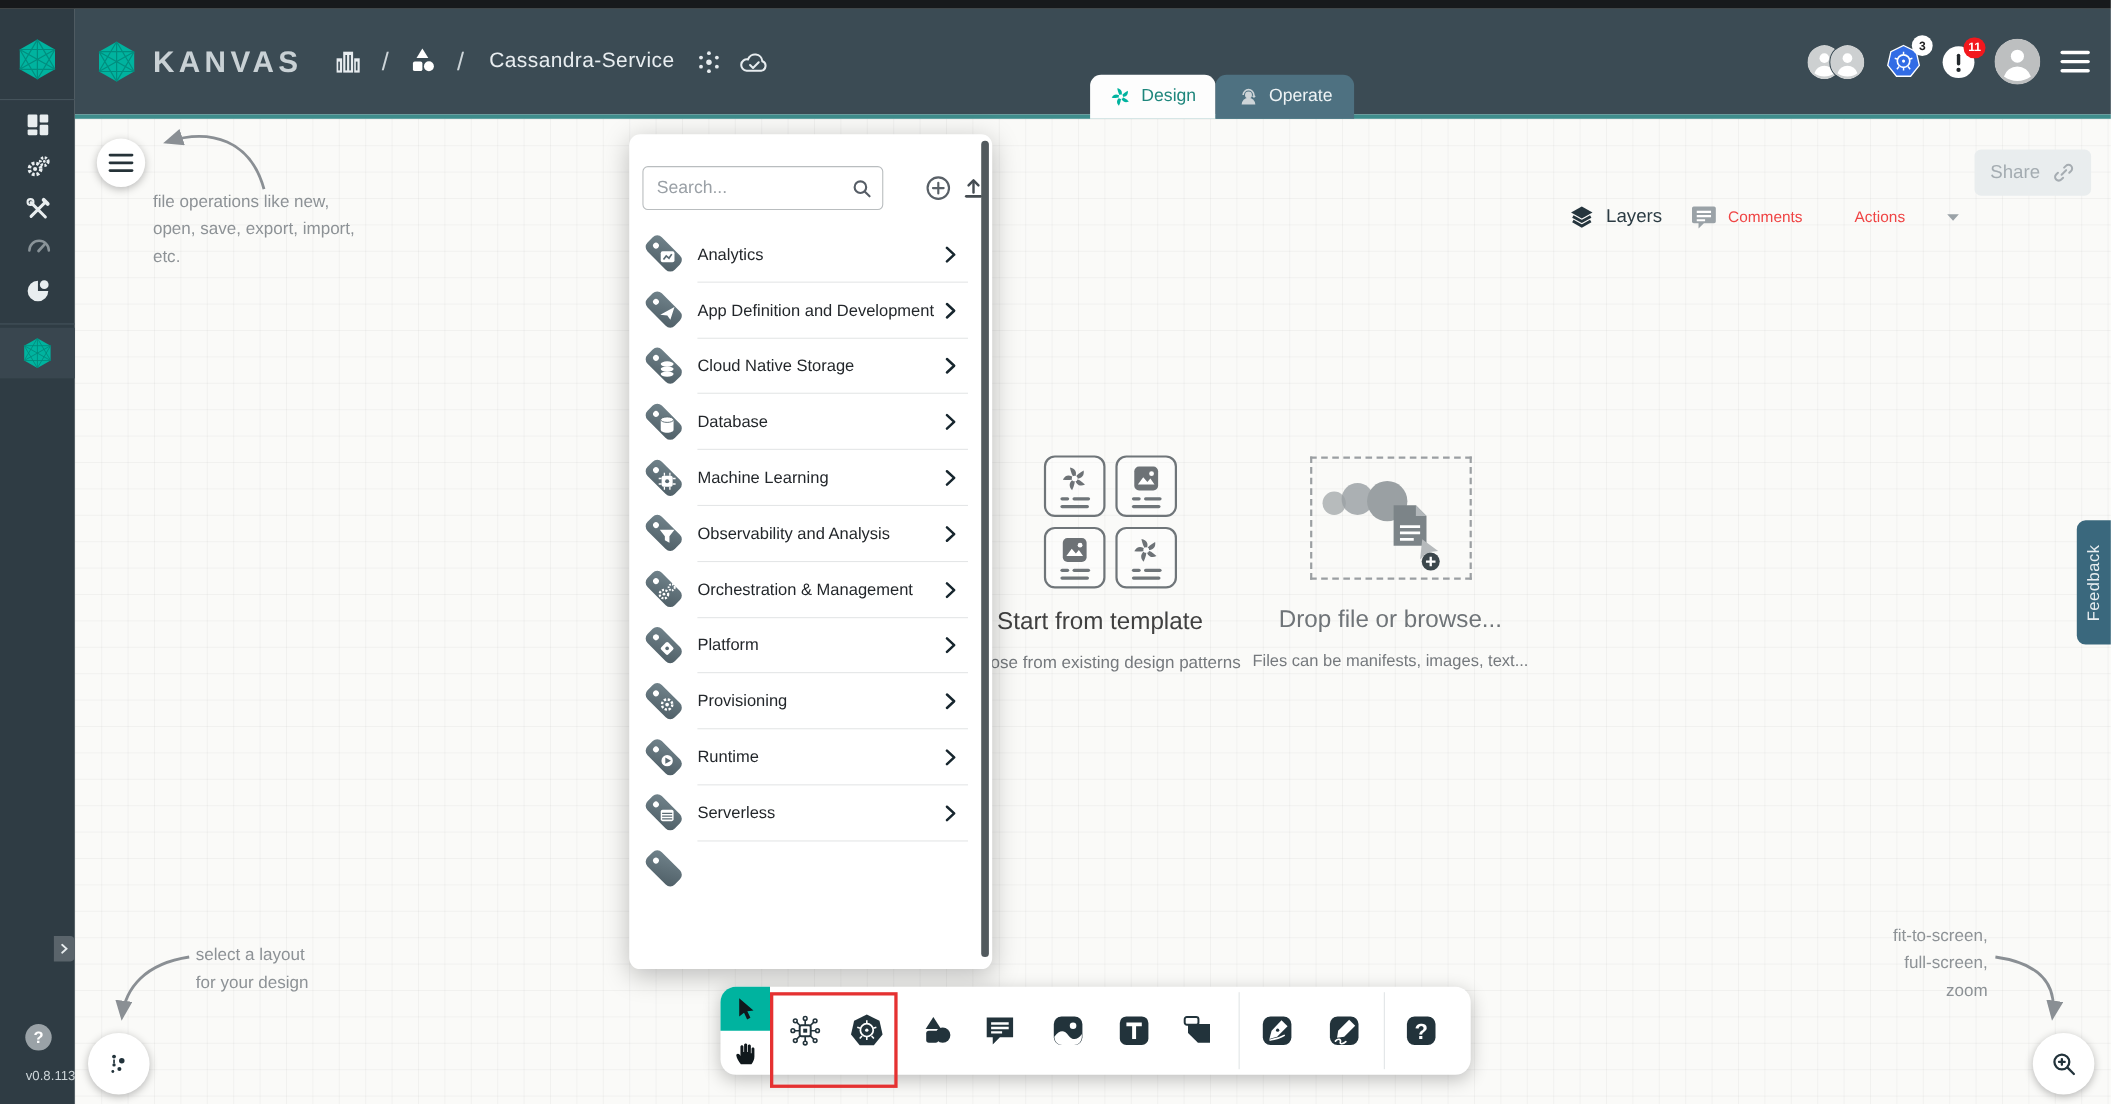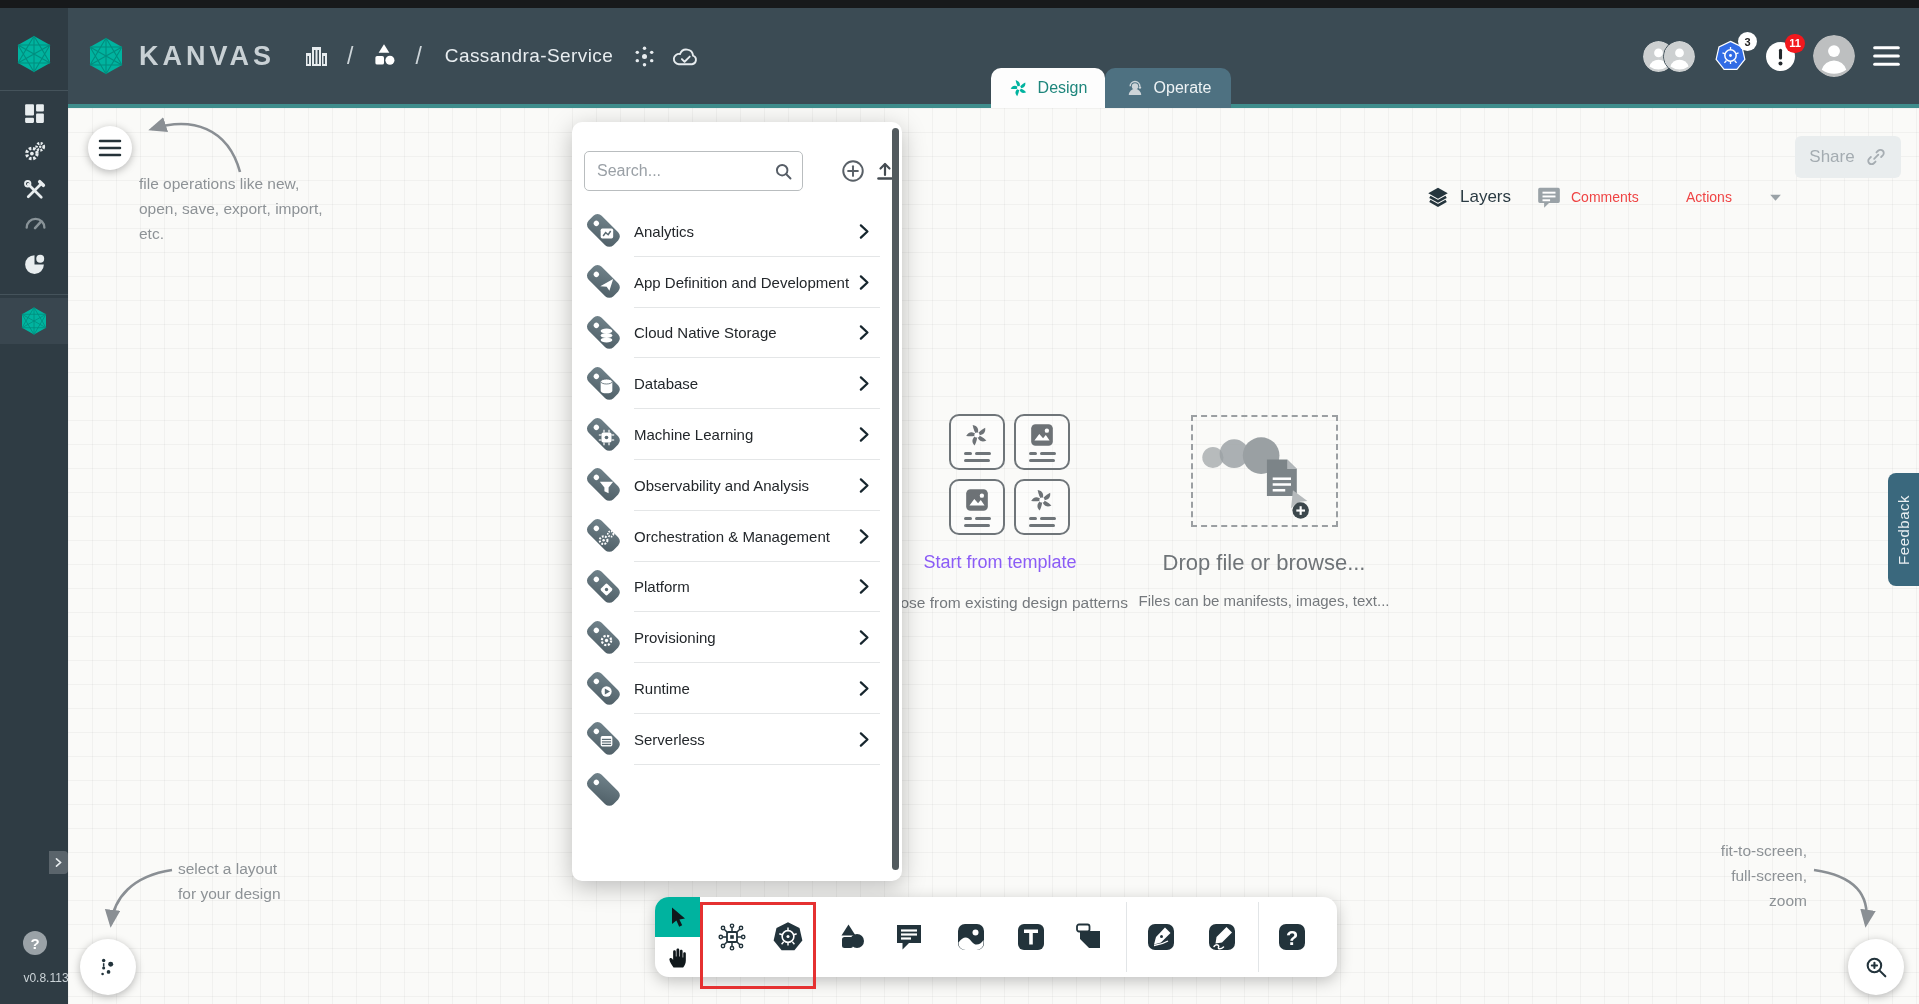--- a/index.html
+++ b/index.html
@@ -70,21 +70,21 @@
   #zoom-fab { left:1848px; top:939px; width:56px; height:56px; }
   #zoom-fab .glyph { width:27px; height:27px; }
 
   
   #template-grid { left:949px; top:414px; width:121px; display:grid; grid-template-columns:56px 56px; grid-gap:9px; z-index:4; }
   .tpl-card { width:56px; height:56px; border:2px solid #6f7579; border-radius:10px; display:flex;
     flex-direction:column; align-items:center; justify-content:center; gap:4px; background:rgba(255,255,255,0.4); }
   .tpl-icon { width:26px; height:26px; }
   .ln-row { display:flex; gap:3px; }
   .ln { height:3px; background:#6f7579; border-radius:2px; }
-  #template-title { left:1000px; top:552px; transform:translateX(-50%); font-size:18px; color:#8b5cf6; z-index:4; white-space:nowrap; }
+  #template-title { left:1000px; top:552px; transform:translateX(-50%); font-size:22px; color:#404040; z-index:4; white-space:nowrap; }
   #template-sub { left:1000px; top:594px; transform:translateX(-50%); font-size:15.5px; color:#75797d; z-index:4; white-space:nowrap; }
   #drop-box { left:1191px; top:415px; width:147px; height:112px; border:2px dashed #9b9fa2; z-index:4; }
   #drop-title { left:1264px; top:550px; transform:translateX(-50%); font-size:22px; color:#6f7478; z-index:4; white-space:nowrap; }
   #drop-sub { left:1264px; top:592px; transform:translateX(-50%); font-size:15px; color:#75797d; z-index:4; white-space:nowrap; }
 
   
   #panel { left:572px; top:122px; width:330px; height:759px; background:#fff; border-radius:10px;
     box-shadow:0 6px 24px rgba(0,0,0,0.25); z-index:20; overflow:hidden; }
   #search-input { position:absolute; left:12px; top:29px; width:219px; height:40px; border:1.5px solid #b9bdbf;
     border-radius:5px; padding:0 34px 0 12px; font-size:16px; color:#3c4043; font-family:inherit; outline:none; background:#fff; }

